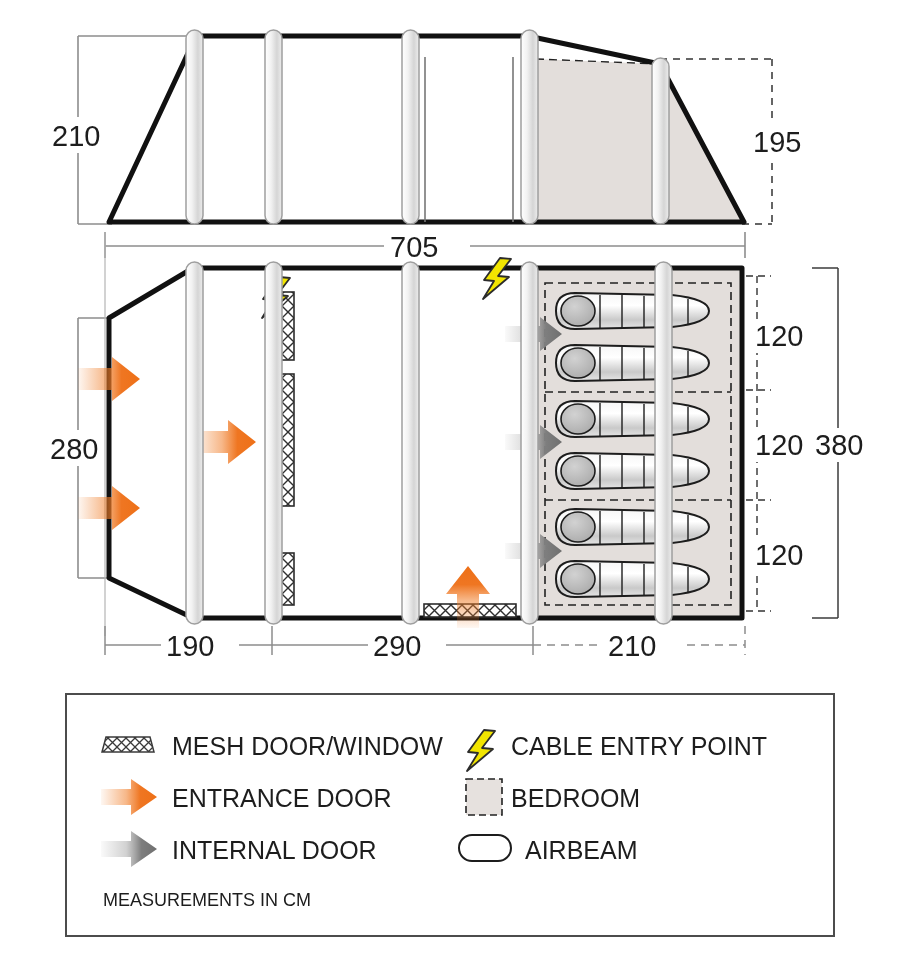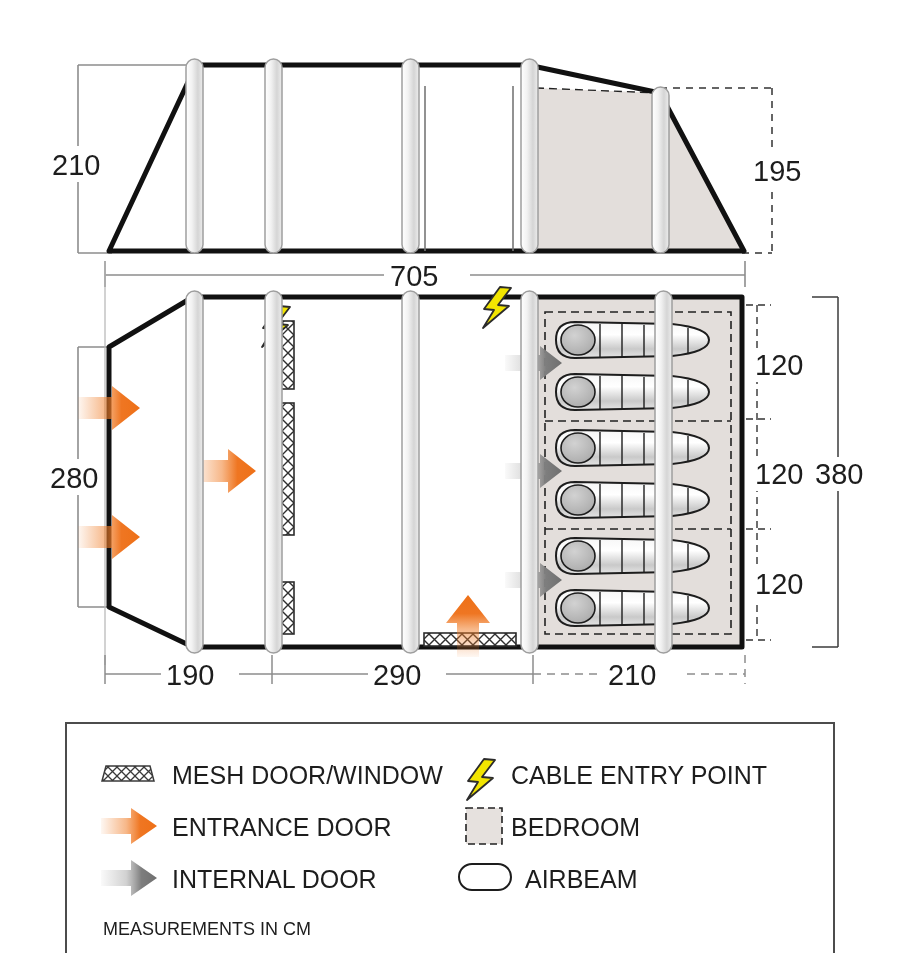--- a/index.html
+++ b/index.html
@@ -3,21 +3,21 @@
 <meta charset="utf-8">
 <style>
   html,body{margin:0;padding:0;background:#ffffff;}
   body{
     width:900px;height:953px;
     font-family:"Liberation Sans",sans-serif;
     color:#1a1a1a;
     overflow:hidden;
     position:relative;
   }
-  #root{position:absolute;inset:0;margin-top:29px;}
+  #root{position:absolute;inset:0;}
   svg{display:block;}
   .dimtext{
     font-family:"Liberation Sans",sans-serif;
     font-size:29px;
     fill:#1d1d1d;
   }
   .legendtext{
     font-family:"Liberation Sans",sans-serif;
     font-size:25px;
     fill:#1d1d1d;

